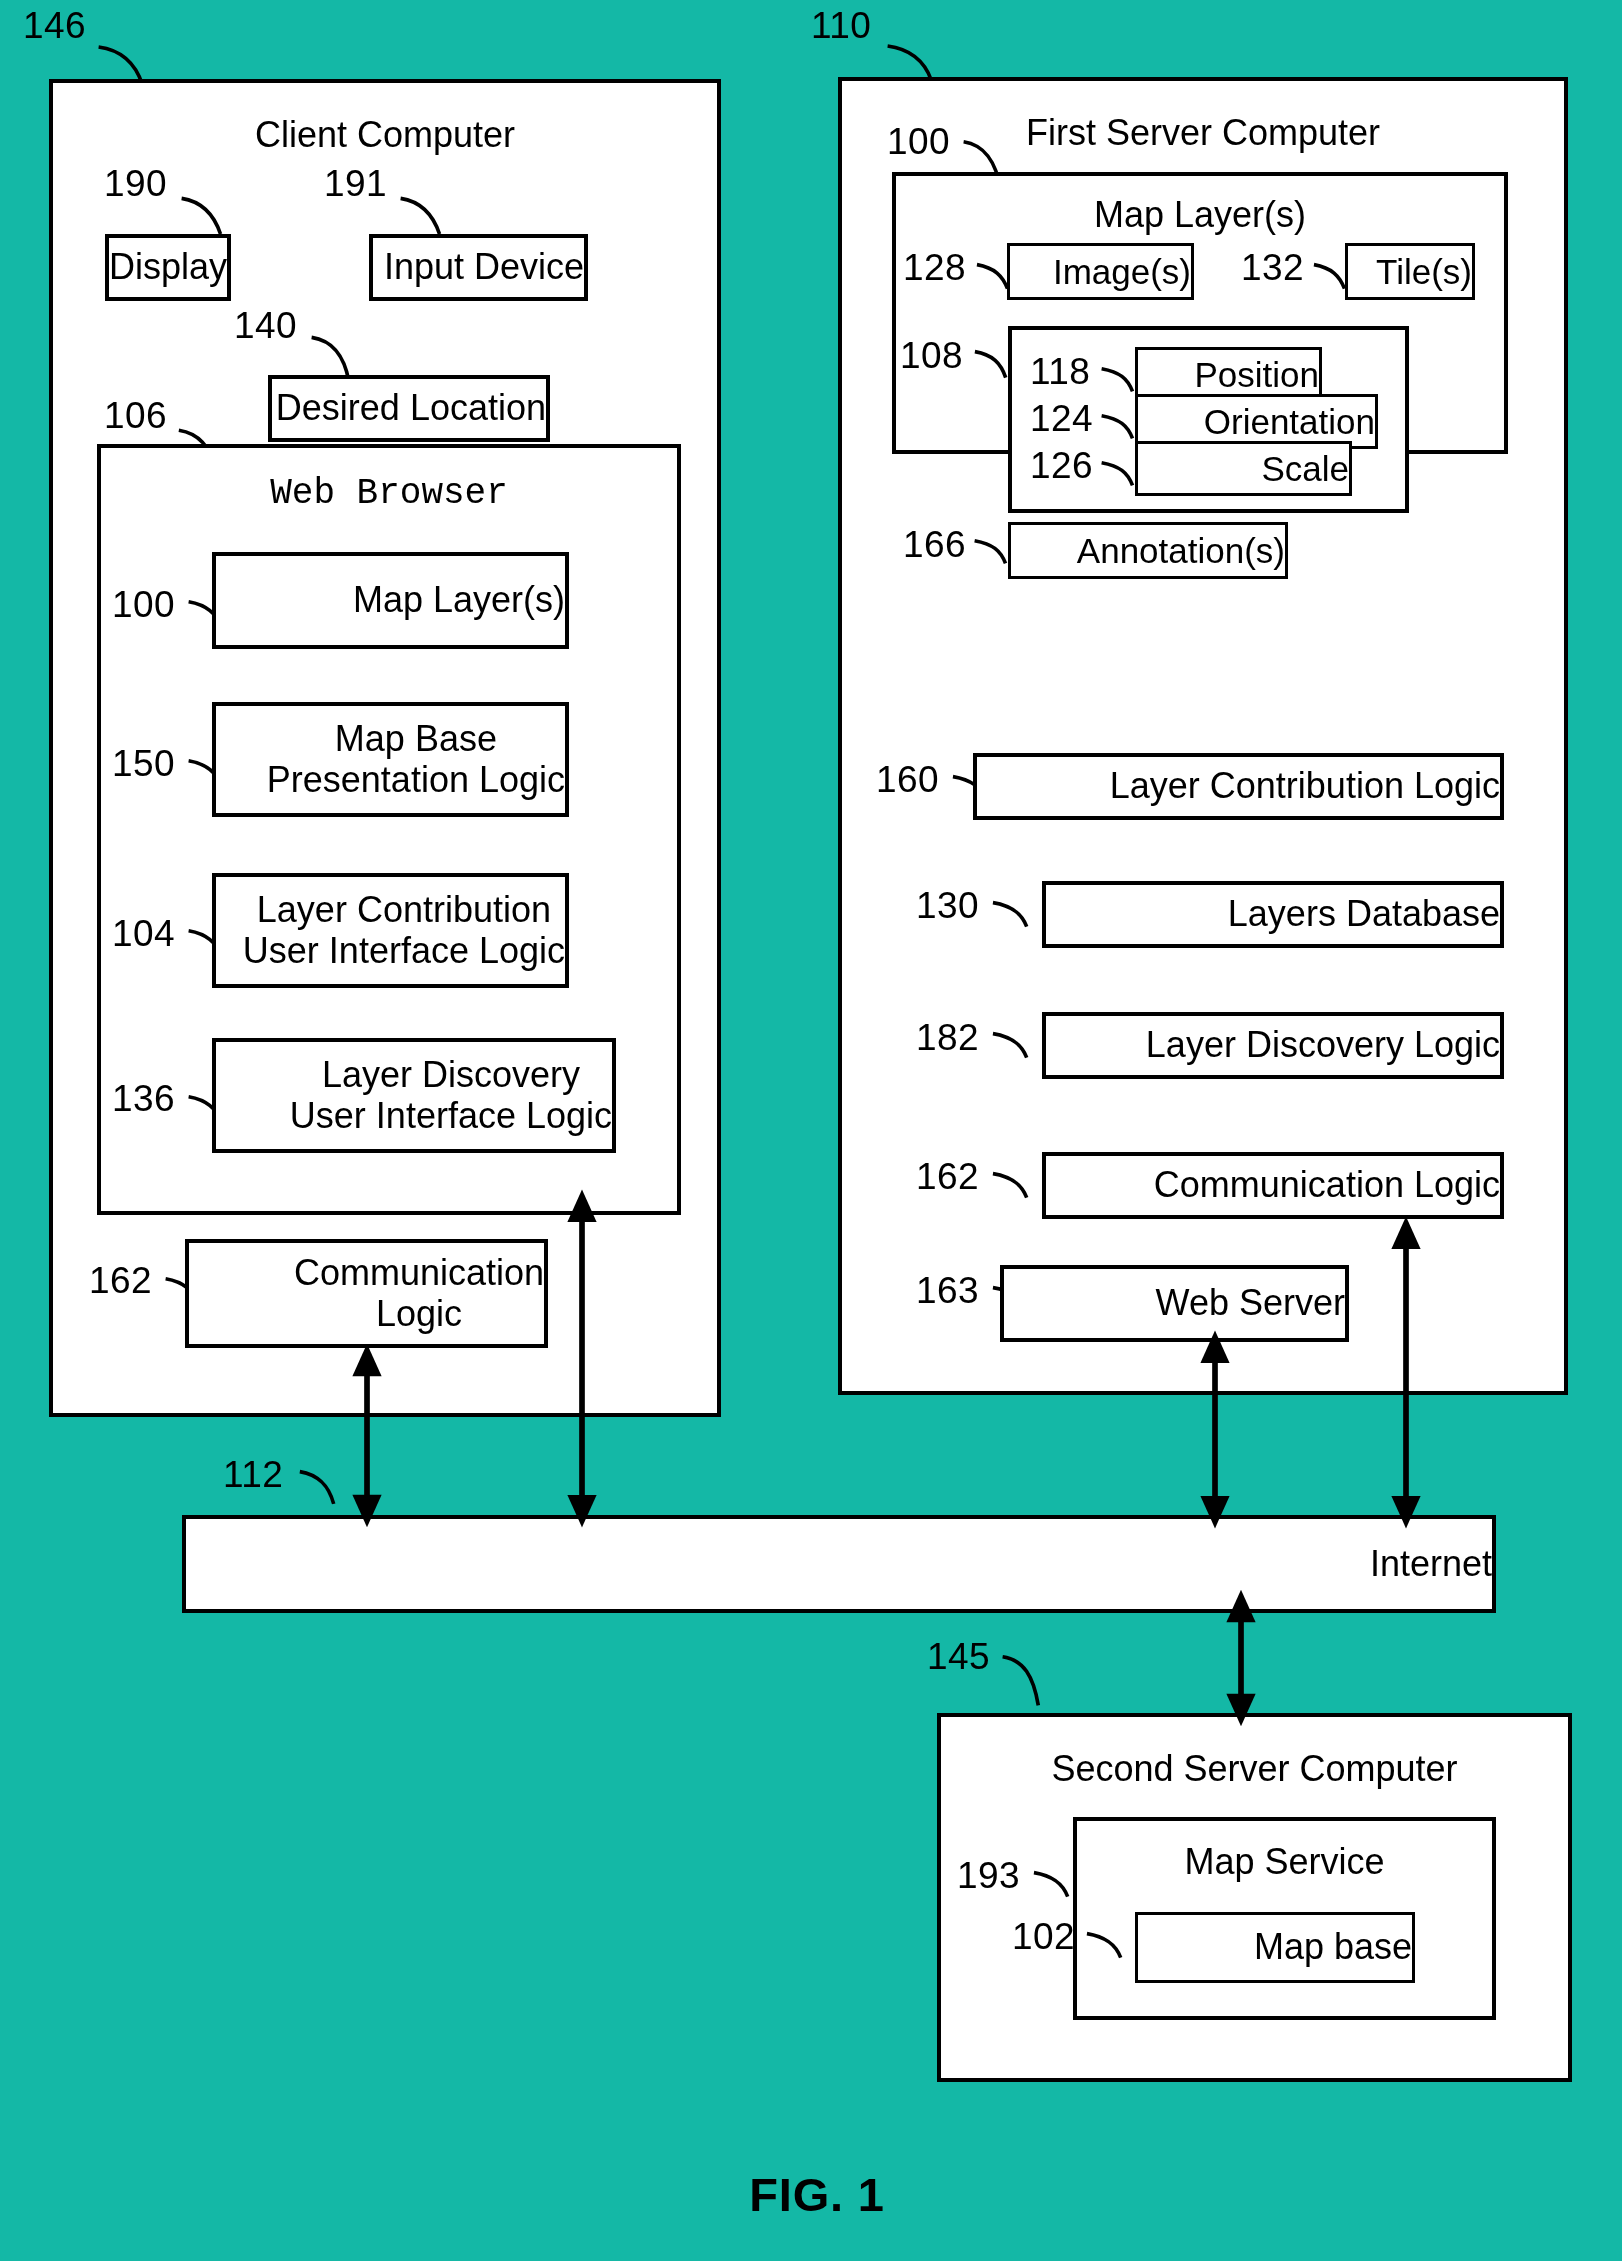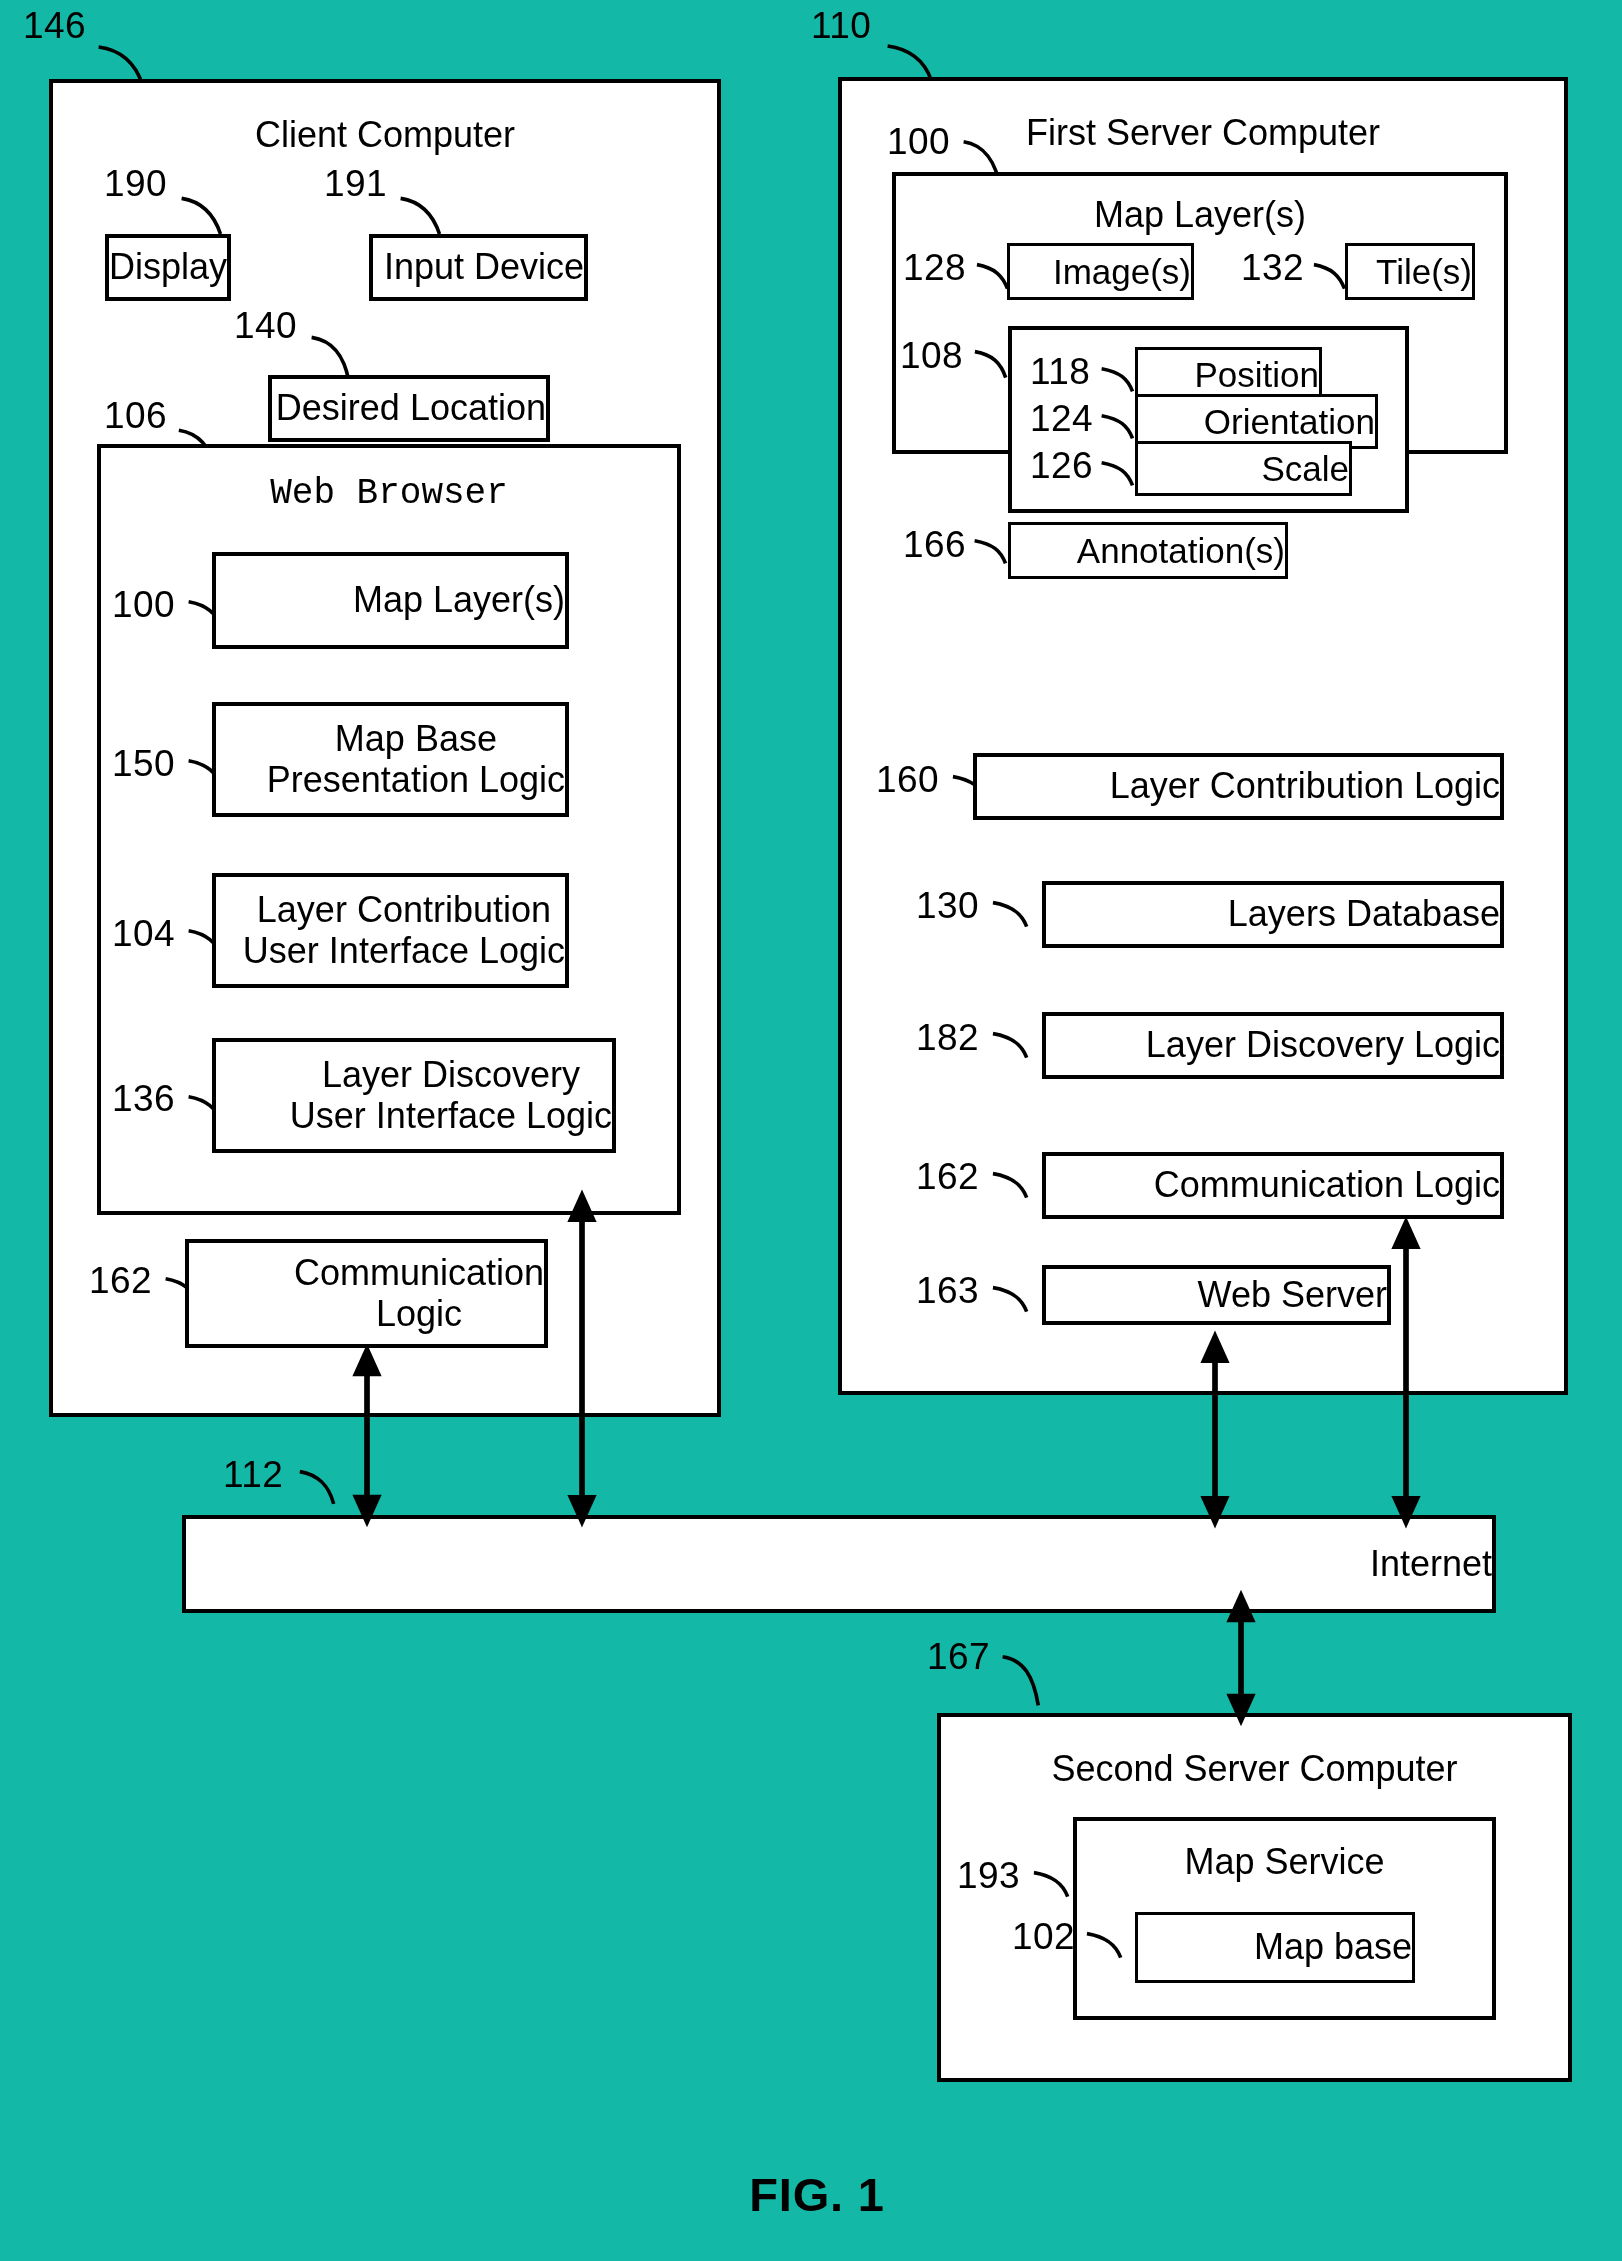--- a/index.html
+++ b/index.html
@@ -278,33 +278,33 @@
     <path d="M2,2 C26,6 38,16 44,32"></path>
   </svg>
   <div class="box" style="left:1042px; top:1152px; width:462px; height:67px;">
     <span class="t-big">Communication Logic</span>
   </div>
 
   <div class="ref" style="left:916px; top:1272px;">163</div>
   <svg class="leader" style="left:991px; top:1286px; width:73px; height:45px;" viewBox="0 0 90 56">
     <path d="M2,2 C26,6 38,16 44,32"></path>
   </svg>
-  <div class="box" style="left:1042px; top:1265px; width:349px; height:60px;">
+  <div class="box" style="left:1000px; top:1265px; width:349px; height:77px;">
     <span class="t-big">Web Server</span>
   </div>
 
   <div class="ref" style="left:223px; top:1456px;">112</div>
   <svg class="leader" style="left:298px; top:1470px; width:73px; height:50px;" viewBox="0 0 90 62">
     <path d="M2,2 C26,6 38,20 44,42"></path>
   </svg>
   <div class="box" style="left:182px; top:1515px; width:1314px; height:98px; border-width:4.9px;">
     <span class="t-big">Internet</span>
   </div>
 
-  <div class="ref" style="left:927px; top:1638px;">167</div>
+  <div class="ref" style="left:927px; top:1638px;">145</div>
   <svg class="leader" style="left:1001px; top:1655px; width:77px; height:65px;" viewBox="0 0 95 80">
     <path d="M2,2 C28,6 40,26 46,62"></path>
   </svg>
   <div class="container" style="left:937px; top:1713px; width:635px; height:369px;">
     <div class="container-title" style="top:34px;">Second Server Computer</div>
   </div>
 
   <div class="ref" style="left:957px; top:1857px;">193</div>
   <svg class="leader" style="left:1032px; top:1871px; width:73px; height:45px;" viewBox="0 0 90 56">
     <path d="M2,2 C26,6 38,16 44,32"></path>

